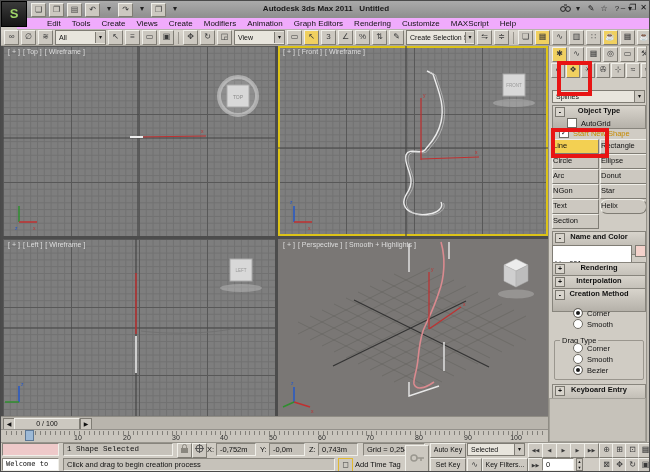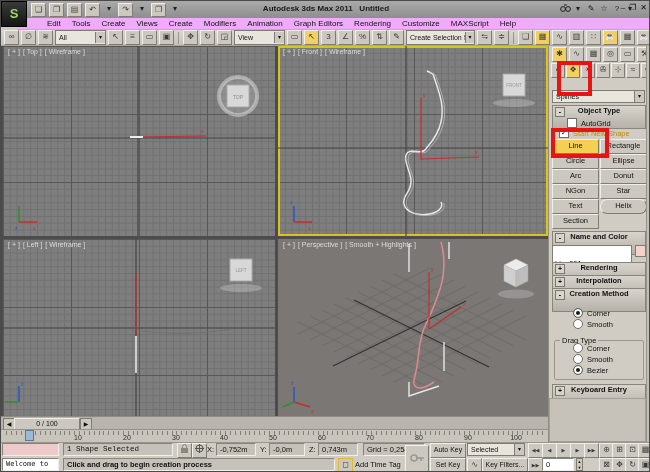--- a/index.html
+++ b/index.html
@@ -47,21 +47,21 @@
   .ptabs{left:551px;top:46px;display:flex;gap:2px;}
   .ptabs .i{width:13px;height:13px;}
   .pcats{left:550px;top:62px;display:flex;gap:1px;}
   .pcats .i{width:12px;height:13px;}
   .pdd{left:551px;top:89px;width:93px;height:13px;}
   .roll{position:absolute;height:24px;background:linear-gradient(#d8d4cc,#b5b1a9);border:1px solid #88857d;
         font-weight:bold;text-align:center;line-height:10px;font-size:7.5px;}
   .roll .pm{position:absolute;left:2px;top:1px;width:8px;height:8px;border:1px solid #7a776f;
             background:#d8d4cc;line-height:7px;font-weight:bold;font-size:7px;text-align:center;}
   .pbtn{position:absolute;width:45px;height:13px;background:#ccc8c0;border:1px solid;
-        border-color:#f0efe9 #7f7c74 #7f7c74 #f0efe9;text-align:center;line-height:12px;font-size:7.5px;}
+        border-color:#f0efe9 #7f7c74 #7f7c74 #f0efe9;line-height:12px;font-size:7.5px;}
   .pbtn.on{background:#f3d052;}
   .cb{display:inline-block;width:8px;height:8px;background:#fff;border:1px solid #6e6b63;
       line-height:7px;font-size:7px;text-align:center;vertical-align:-1px;}
   .radio{display:inline-block;width:8px;height:8px;border-radius:50%;background:#fff;border:1px solid #6e6b63;vertical-align:-1px;}
   .radio.sel{box-shadow:inset 0 0 0 2px #fff;background:#1a1a1a;}
   .grp{position:absolute;border:1px solid #9a968e;border-radius:2px;}
   .grp .lg{position:absolute;left:5px;top:-5px;background:#d0ccc4;padding:0 2px;font-size:7.5px;}
   .rrow{position:absolute;display:flex;gap:4px;align-items:center;font-size:7.5px;}
   .namefield{left:551px;top:244px;width:80px;height:12px;background:#fff;border:1px solid #7f7c74;
              font-size:7.5px;padding:17px 2px;}
@@ -445,21 +445,21 @@
     <span class="num" style="left:507px;">100</span>
   </div>
   <div class="abs rmark"></div>
 
   <div class="abs sbar"></div>
 
   <div class="abs fld" style="left:1px;top:442px;width:57px;background:#eec9c9;"></div>
   <div class="abs fld white mono" style="left:1px;top:457px;width:57px;font-size:7px;">Welcome to M</div>
 
   <div class="abs fld" style="left:62px;top:442px;width:110px;font-family:Liberation Mono, monospace;">1 Shape Selected</div>
-  <div class="abs fld" style="left:62px;top:457px;width:272px;font-weight:bold;">Click and drag to begin creation process</div>
+  <div class="abs fld" style="left:62px;top:457px;width:272px;">Click and drag to begin creation process</div>
 
   <span class="i" style="position:absolute;left:176px;top:442px;">
     <svg width="9" height="10">
         <rect x="1" y="4" width="7" height="5" fill="#8a877f"></rect>
         <path d="M2.5,4 V2.5 a2,2 0 0 1 4,0 V4" fill="none" stroke="#8a877f"></path>
       </svg>
   </span>
   <span class="i" style="position:absolute;left:191px;top:442px;">
     <svg width="9" height="9">
         <circle cx="4.5" cy="4.5" r="3.5" fill="none" stroke="#555"></circle>

